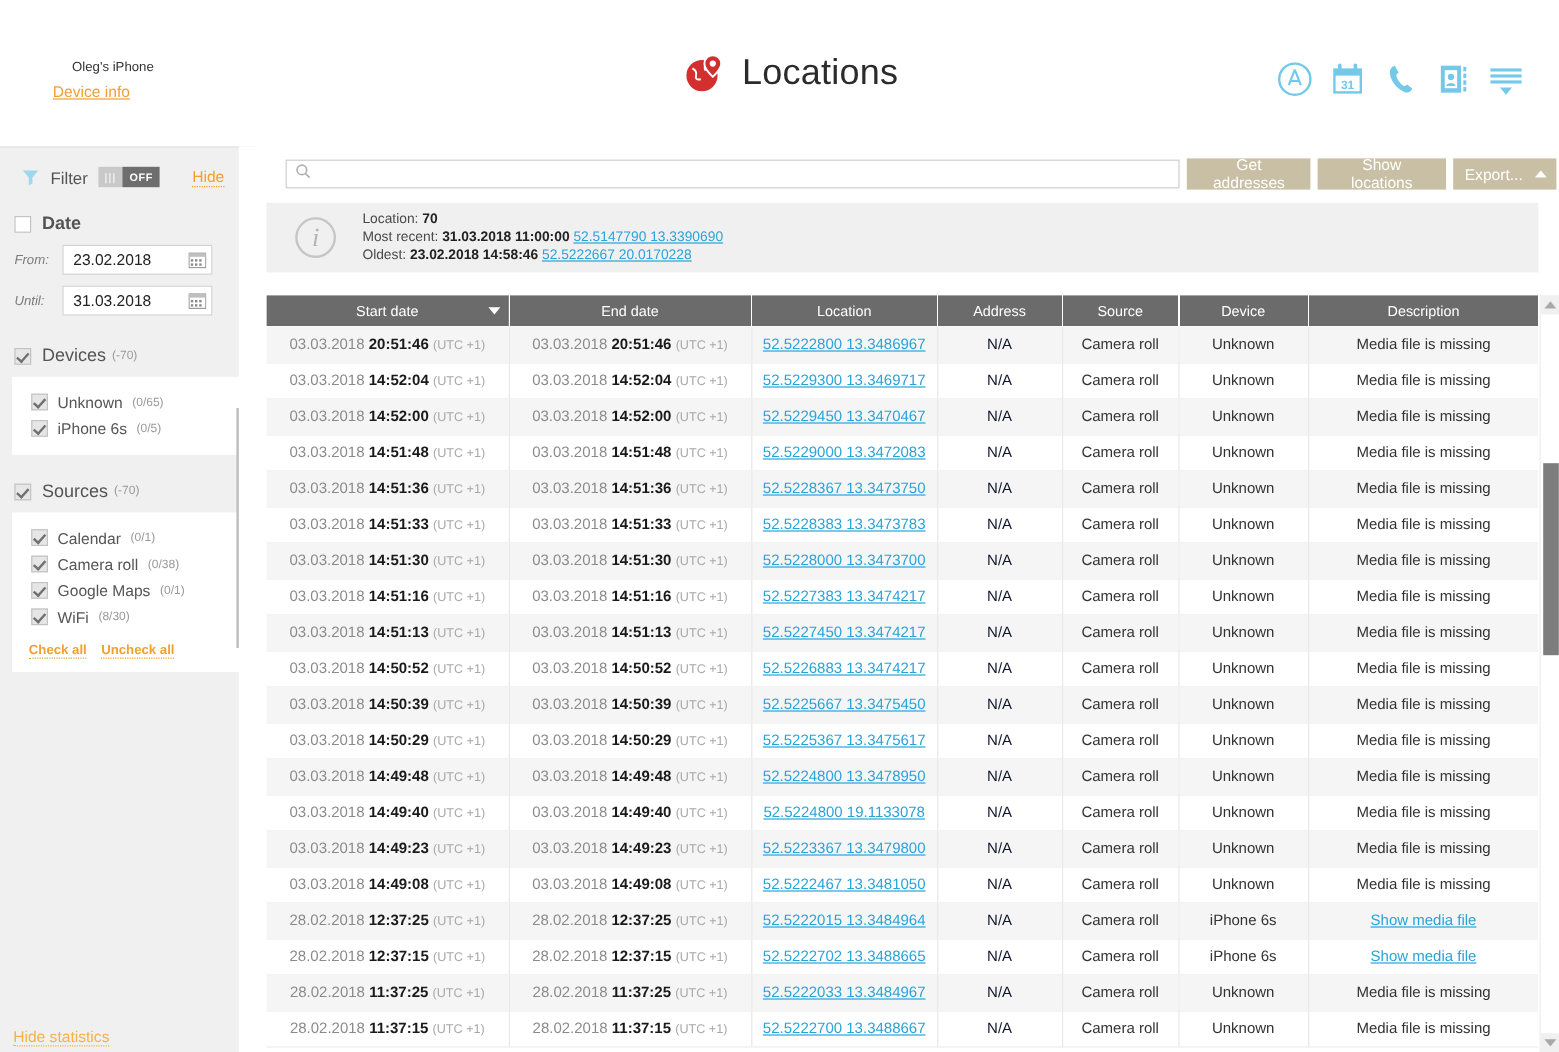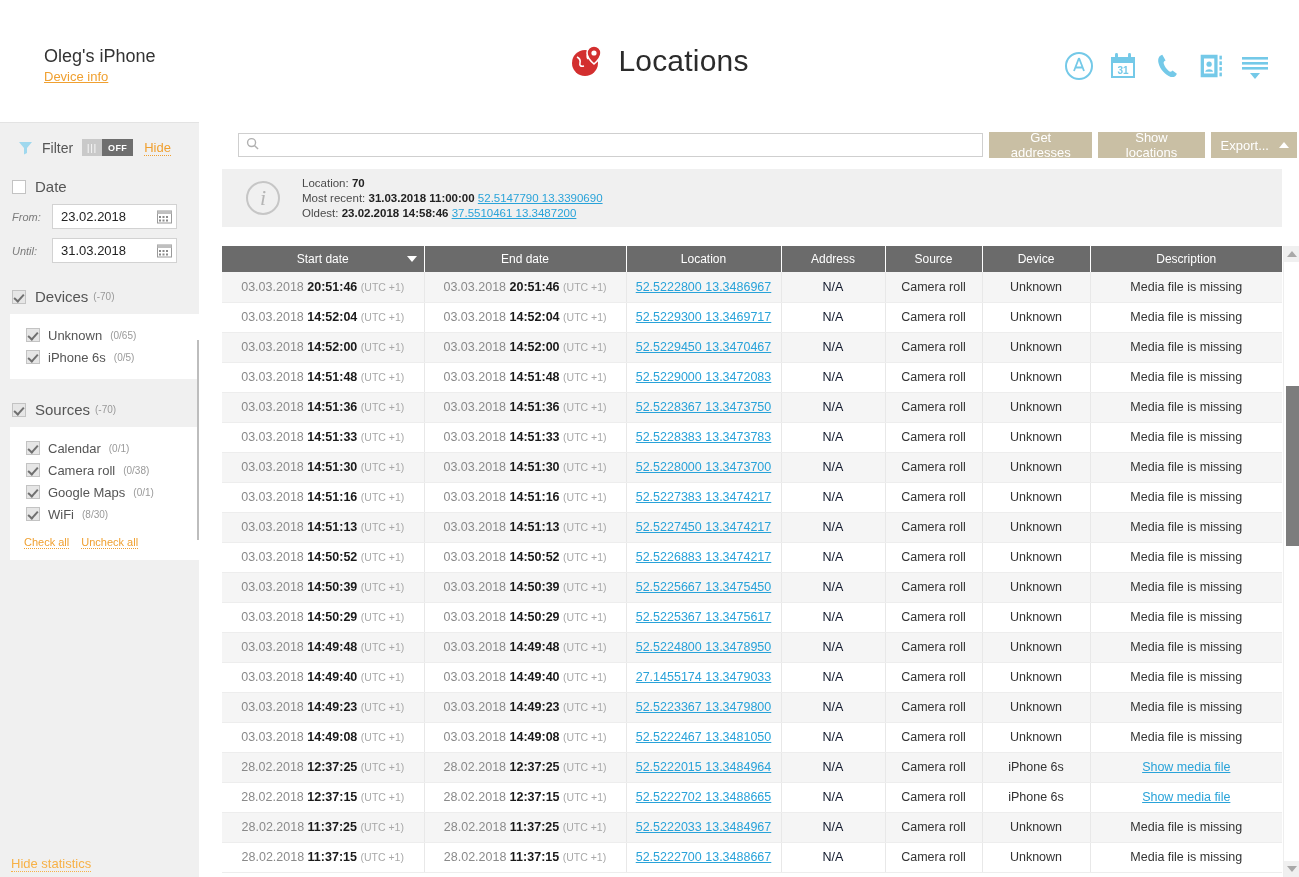--- a/index.html
+++ b/index.html
@@ -9,21 +9,21 @@
     background: #ffffff;
     overflow: hidden;
   }
 
   
   .header {
     position: absolute; left: 0; top: 0; width: 1299px; height: 122px;
     background: #ffffff;
   }
   .device-block { position: absolute; left: 44px; top: 47px; }
-  .device-name { font-size: 18px; color: #333333; line-height: 18px; }
+  .device-name { font-size: 11px; color: #333333; line-height: 18px; margin-left: 16px; }
   .device-info-link {
     font-size: 13px; color: #f0a030; text-decoration: underline;
     line-height: 18px; display: inline-block; margin-top: 3px; cursor: pointer;
   }
 
   .title-wrap {
     position: absolute; left: 0; top: 44px; width: 1299px;
     display: flex; align-items: center; justify-content: center; gap: 14px; padding-left: 20px;
   }
   .logo-globe { width: 34px; height: 34px; position: relative; flex: 0 0 auto; }
@@ -42,24 +42,24 @@
     background: #f0f0f0; border-top: 1px solid #e3e3e3;
   }
   .filter-row { display: flex; align-items: center; gap: 9px; padding: 16px 0 0 18px; }
   .funnel { width: 15px; height: 15px; }
   .filter-label { font-size: 14px; color: #555; }
   .toggle { display: flex; width: 51px; height: 17px; cursor: pointer; }
   .toggle .grip { width: 20px; background: #c9c9c9; display: flex; align-items: center; justify-content: center; }
   .toggle .grip span { color: #fff; font-size: 9px; letter-spacing: 1px; }
   .toggle .off { flex: 1; background: #6e6e6e; color: #fff; font-size: 9px;
                  font-weight: bold; display: flex; align-items: center; justify-content: center; letter-spacing: .5px; }
-  .hide-link { font-size: 13px; color: #f0a030; border-bottom: 1px dotted #f0a030; cursor: pointer; margin-left: 2px; }
+  .hide-link { font-size: 13px; color: #f0a030; border-bottom: 1px dotted #f0a030; cursor: pointer; margin-left: 18px; }
 
   .sec-head { display: flex; align-items: center; gap: 9px; padding-left: 12px; }
-  .sec-head.date { margin-top: 22px; }
+  .sec-head.date { margin-top: 22px; font-weight: bold; }
   .sec-head.devices { margin-top: 25px; }
   .sec-head.sources { margin-top: 22px; }
   .sec-title { font-size: 15px; color: #555; }
   .sec-count { font-size: 10px; color: #999; margin-left: -4px; }
 
   .cbox { width: 14px; height: 14px; background: #fff; border: 1px solid #c3c3c3; position: relative; cursor: pointer; }
   .cbox.gray { background: #e6e6e6; }
   .cbox.checked::after {
     content: ""; position: absolute; left: 3px; top: 1px; width: 4px; height: 8px;
     border: solid #707070; border-width: 0 2px 2px 0; transform: rotate(42deg);
@@ -71,21 +71,21 @@
     width: 125px; height: 25px; background: #fff; border: 1px solid #d2d2d2;
     display: flex; align-items: center; justify-content: space-between; padding: 0 4px 0 8px; cursor: text;
   }
   .date-input .v { font-size: 13px; color: #222; }
   .cal-ico { width: 15px; height: 14px; cursor: pointer; }
 
   .group-box { background: #fff; margin: 9px 10px 0 10px; padding: 10px 0 11px 0; }
   .grow { display: flex; align-items: center; gap: 8px; padding-left: 16px; height: 22px; }
   .grow .t { font-size: 13px; color: #555; }
   .grow .c { font-size: 10px; color: #999; }
-  .links-row { display: flex; gap: 12px; padding: 11px 1px 0 14px; }
+  .links-row { display: flex; gap: 12px; padding: 11px 1px 0 14px; font-weight: bold; }
   .mini-link { font-size: 11px; color: #f0a030; border-bottom: 1px dotted #f0a030; cursor: pointer; }
 
   .hide-stats { position: absolute; left: 11px; bottom: 5px; font-size: 13px;
                 color: #f7b147; border-bottom: 1px dotted #f7b147; cursor: pointer; }
 
   .side-scroll { position: absolute; left: 197px; top: 340px; width: 4px; height: 200px;
                  background: #bdbdbd; cursor: pointer; }
 
   
   .main { position: absolute; left: 199px; top: 122px; width: 1100px; height: 755px; background: #fff; }
@@ -360,21 +360,21 @@
         <b>70</b>
       </div>
       <div>
         <span class="lbl">Most recent:</span>
         <b>31.03.2018 11:00:00</b>
         <span class="coord-link">52.5147790 13.3390690</span>
       </div>
       <div>
         <span class="lbl">Oldest:</span>
         <b>23.02.2018 14:58:46</b>
-        <span class="coord-link">37.5510461 13.3487200</span>
+        <span class="coord-link">52.5222667 20.0170228</span>
       </div>
     </div>
   </div>
 
   <div class="table-wrap">
     <table>
       <colgroup>
         <col style="width:202px">
           <col style="width:202px">
           <col style="width:155px">
@@ -511,21 +511,21 @@
             <td><span class="d-date">03.03.2018</span> <span class="d-time">14:49:48</span> <span class="d-tz">(UTC +1)</span></td>
             <td><span class="cell-link">52.5224800 13.3478950</span></td>
             <td><span class="na">N/A</span></td>
             <td>Camera roll</td>
             <td>Unknown</td>
             <td><span>Media file is missing</span></td>
           </tr>
           <tr class="even">
             <td><span class="d-date">03.03.2018</span> <span class="d-time">14:49:40</span> <span class="d-tz">(UTC +1)</span></td>
             <td><span class="d-date">03.03.2018</span> <span class="d-time">14:49:40</span> <span class="d-tz">(UTC +1)</span></td>
-            <td><span class="cell-link">27.1455174 13.3479033</span></td>
+            <td><span class="cell-link">52.5224800 19.1133078</span></td>
             <td><span class="na">N/A</span></td>
             <td>Camera roll</td>
             <td>Unknown</td>
             <td><span>Media file is missing</span></td>
           </tr>
           <tr class="odd">
             <td><span class="d-date">03.03.2018</span> <span class="d-time">14:49:23</span> <span class="d-tz">(UTC +1)</span></td>
             <td><span class="d-date">03.03.2018</span> <span class="d-time">14:49:23</span> <span class="d-tz">(UTC +1)</span></td>
             <td><span class="cell-link">52.5223367 13.3479800</span></td>
             <td><span class="na">N/A</span></td>

